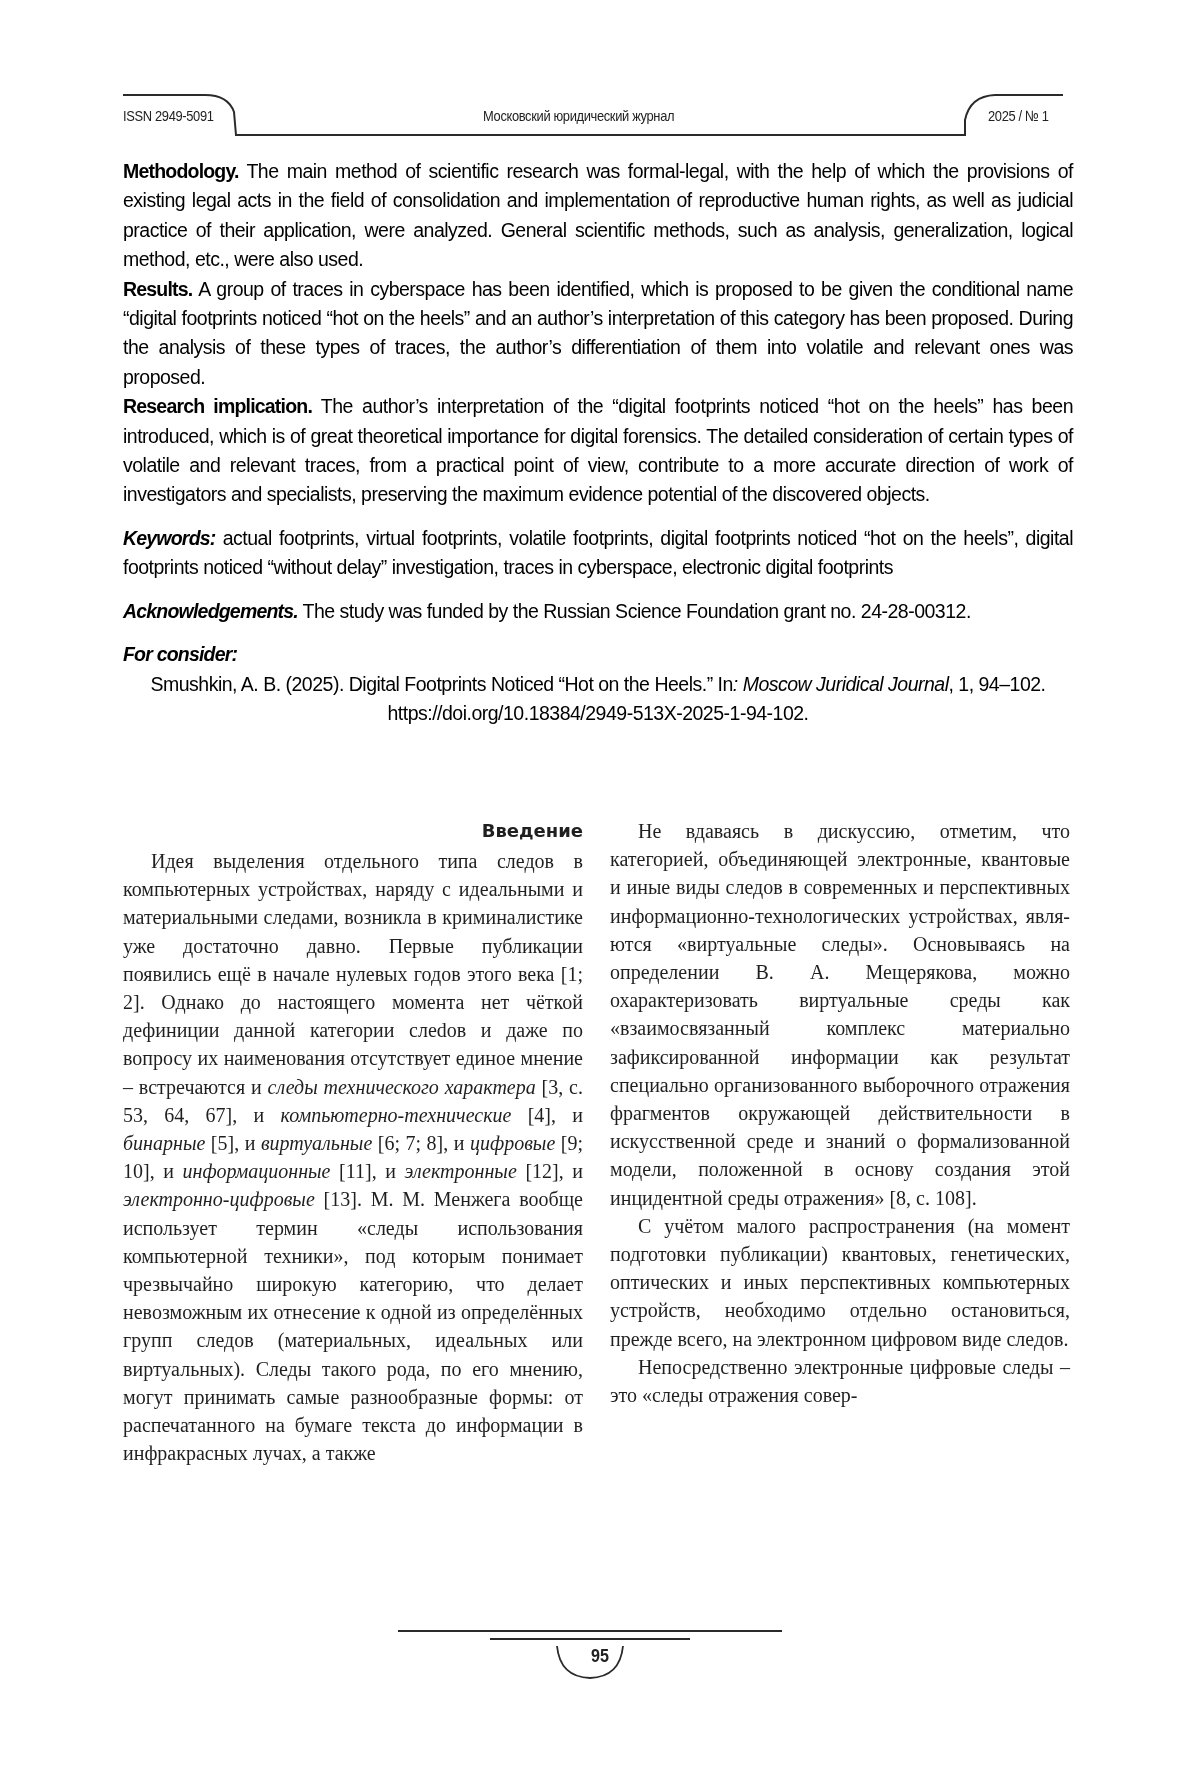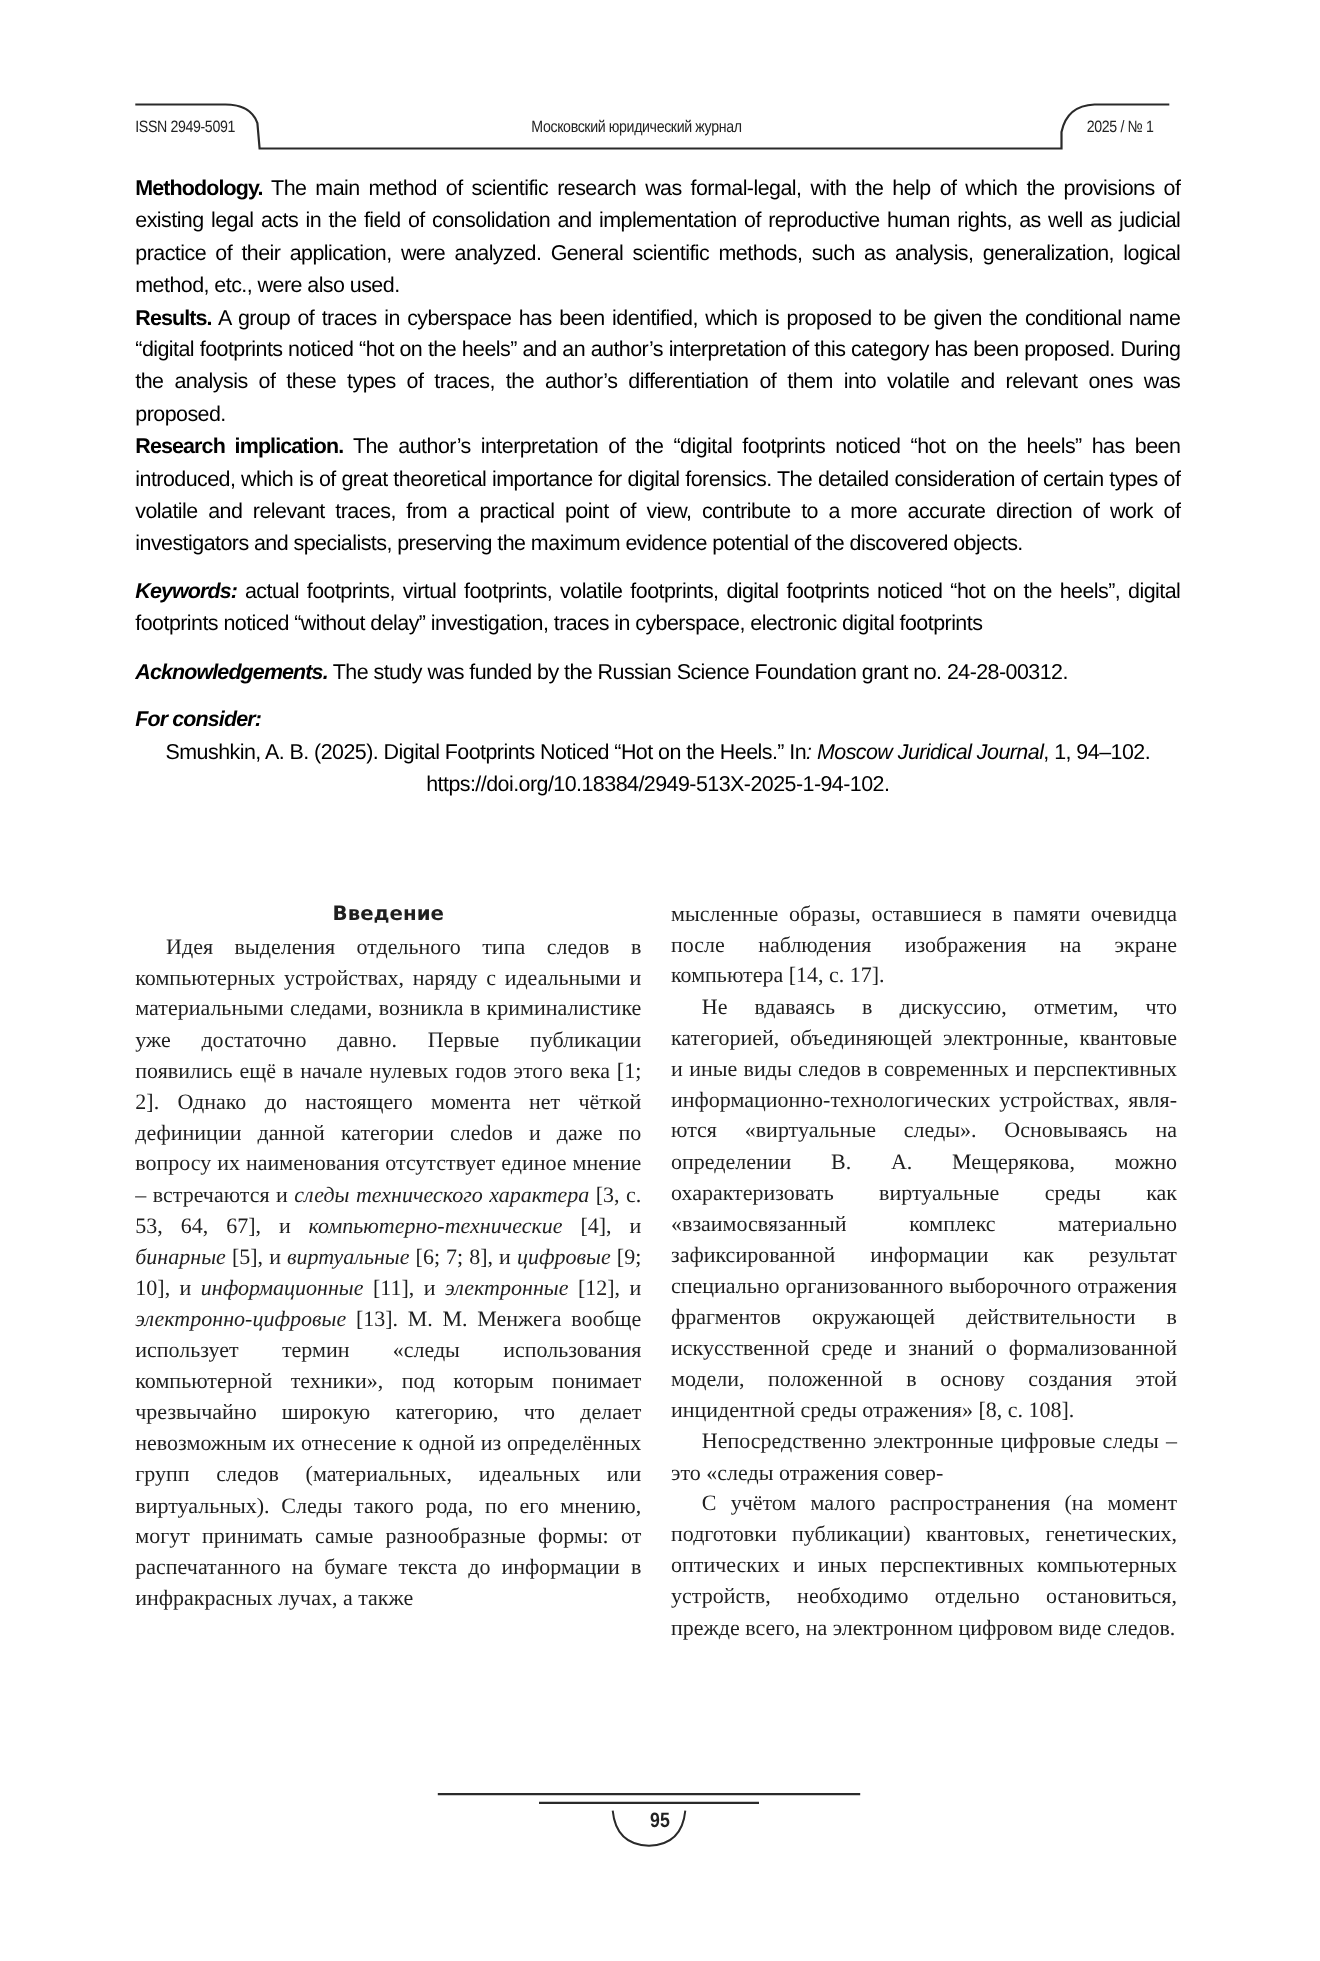--- a/index.html
+++ b/index.html
@@ -18,21 +18,21 @@
   .abstract .lbl-it { font-weight: bold; font-style: italic; letter-spacing: -0.8px; }
   .abstract .gap { height: 14px; }
   .abstract .it { font-style: italic; }
 
   .col { position: absolute; font-family: "Liberation Serif", serif; font-size: 20px; line-height: 28.2px; color: #1f1f1f; text-align: justify; hyphens: manual; }
   .col p { margin: 0; }
   .col .indent { text-indent: 28px; }
   .col .it { font-style: italic; }
   .col-left { left: 123px; top: 817px; width: 460px; }
   .col-right { left: 610px; top: 817px; width: 460px; }
-  .sec-title { font-family: "DejaVu Sans", sans-serif; font-weight: bold; font-size: 18px; text-align: center; line-height: 28px; margin-bottom: 2px !important; }
+  .sec-title { font-family: "DejaVu Sans", sans-serif; font-weight: bold; font-size: 18px; text-align: right; line-height: 28px; margin-bottom: 2px !important; }
 
   .footer-svg { position: absolute; left: 0; top: 0; }
   .page-num { position: absolute; left: 577px; top: 1645px; width: 46px; text-align: center; font-family: "Liberation Sans", sans-serif; font-weight: bold; font-size: 19px; color: #222; transform: scaleX(0.85); }
 </style>
 </head>
 <body>
 
 <div class="page">
 
   <svg class="header-svg" width="1200" height="150">
@@ -68,24 +68,23 @@
       <span>Smushkin, A. B. (2025). Digital Footprints Noticed “Hot on the Heels.” In</span><span class="it">: Moscow Juridical Journal</span><span>, 1, 94–102. https://doi.org/10.18384/2949-513X-2025-1-94-102.</span>
     </p>
   </div>
 
   <div class="col col-left">
     <p class="sec-title">Введение</p>
     <p class="indent"><span>Идея выделения отдельного типа сле­дов в компьютерных устройствах, наряду с идеальными и материальными следами, возникла в криминалистике уже достаточ­но давно. Первые публикации появились ещё в начале нулевых годов этого века [1; 2]. Однако до настоящего момента нет чёткой дефиниции данной категории сле­dов и даже по вопросу их наименования отсутствует единое мнение – встречаются и </span><span class="it">следы технического характера</span><span> [3, с. 53, 64, 67], и </span><span class="it">компьютерно-технические</span><span> [4], и </span><span class="it">бинарные</span><span> [5], и </span><span class="it">виртуальные</span><span> [6; 7; 8], и </span><span class="it">цифровые</span><span> [9; 10], и </span><span class="it">информационные</span><span> [11], и </span><span class="it">электронные</span><span> [12], и </span><span class="it">электронно-циф­ровые</span><span> [13]. М. М. Менжега вообще ис­пользует термин «следы использования компьютерной техники», под которым по­нимает чрезвычайно широкую категорию, что делает невозможным их отнесение к одной из определённых групп следов (ма­териальных, идеальных или виртуальных). Следы такого рода, по его мнению, могут принимать самые разнообразные формы: от распечатанного на бумаге текста до ин­формации в инфракрасных лучах, а также</span></p>
   </div>
 
   <div class="col col-right">
-    <p>мысленные образы, оставшиеся в памяти очевидца после наблюдения изображения на экране компьютера [14, с. 17].</p>
     <p class="indent">Не вдаваясь в дискуссию, отметим, что категорией, объединяющей электронные, квантовые и иные виды следов в совре­менных и перспективных информацион­но-технологических устройствах, явля­ются «виртуальные следы». Основываясь на определении В. А. Мещерякова, можно охарактеризовать виртуальные среды как «взаимосвязанный комплекс материально зафиксированной информации как резуль­тат специально организованного выбороч­ного отражения фрагментов окружающей действительности в искусственной среде и знаний о формализованной модели, поло­женной в основу создания этой инцидент­ной среды отражения» [8, с. 108].</p>
+    <p class="indent">С учётом малого распространения (на мо­мент подготовки публикации) квантовых, генетических, оптических и иных перспек­тивных компьютерных устройств, необхо­димо отдельно остановиться, прежде всего, на электронном цифровом виде следов.</p>
     <p class="indent">Непосредственно электронные цифро­вые следы – это «следы отражения совер-</p>
-    <p class="indent">С учётом малого распространения (на мо­мент подготовки публикации) квантовых, генетических, оптических и иных перспек­тивных компьютерных устройств, необхо­димо отдельно остановиться, прежде всего, на электронном цифровом виде следов.</p>
   </div>
 
   <svg class="footer-svg" width="1200" height="1783">
     <line x1="398" y1="1631" x2="782" y2="1631" stroke="#2a2a2a" stroke-width="2"></line>
     <line x1="490" y1="1639" x2="690" y2="1639" stroke="#2a2a2a" stroke-width="2"></line>
     <path d="M557 1646 Q560 1677 590 1678 Q620 1677 623 1646" fill="none" stroke="#2a2a2a" stroke-width="1.8"></path>
   </svg>
   <div class="page-num">95</div>
 
 </div>

